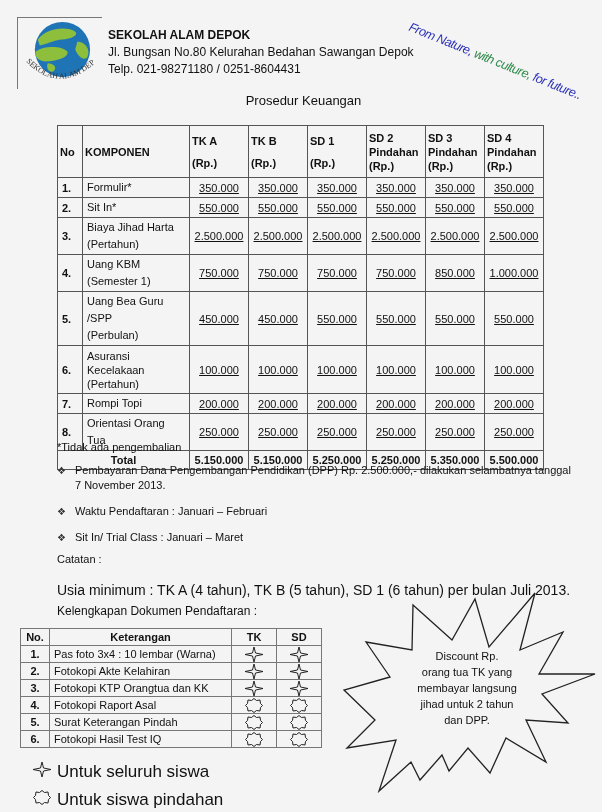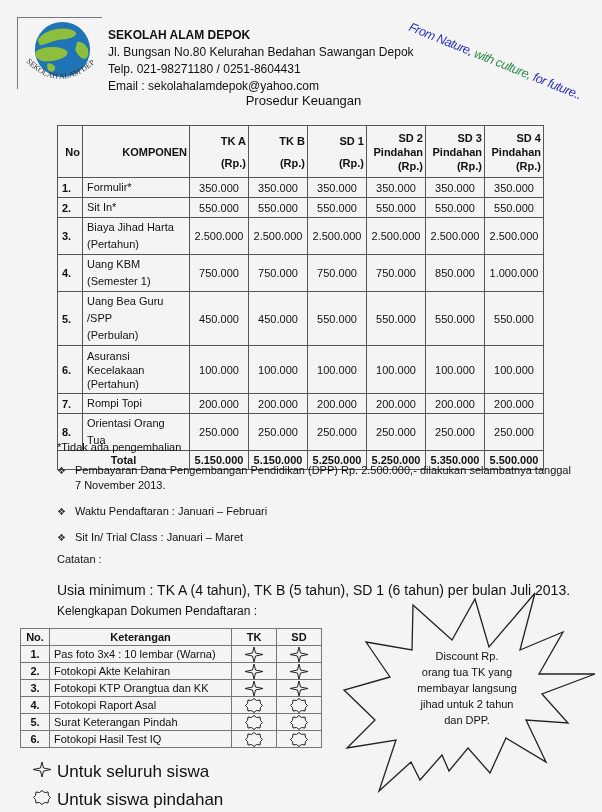--- a/index.html
+++ b/index.html
@@ -13,23 +13,23 @@
   .header-info .school-name { font-weight: bold; font-size: 12px; }
   .tagline { position: absolute; left: 412px; top: 20px; font-size: 12.5px; font-style: italic; transform: rotate(22deg); transform-origin: left top; white-space: nowrap; letter-spacing: -0.5px; }
   .tagline .t1 { color: #2a2fb8; }
   .tagline .t2 { color: #2e8a4a; }
   .tagline .t3 { color: #2a2fb8; }
 
   .doc-title { position: absolute; left: 0; width: 602px; top: 93px; text-align: center; font-size: 13px; padding-left: 5px; }
 
   table.fees { position: absolute; left: 57px; top: 125px; border-collapse: collapse; font-size: 11px; background: #f4f4f4; }
   table.fees td, table.fees th { border: 1.5px solid #555; }
-  table.fees th { font-weight: bold; text-align: right; vertical-align: middle; line-height: 14px; padding: 2px; }
+  table.fees th { font-weight: bold; text-align: left; vertical-align: middle; line-height: 14px; padding: 2px; }
   table.fees td { padding: 1px 4px; }
-  table.fees td.num { text-align: center; }
+  table.fees td.num { text-align: center; text-decoration: underline; }
   table.fees td.no { font-weight: bold; }
   table.fees tr.total td { font-weight: bold; text-align: center; }
   .c-no { width: 25px; }
   .c-comp { width: 107px; }
   .c-val { width: 59px; }
   .hdr-gap { display: block; height: 8px; }
 
   .footnote { position: absolute; left: 57px; top: 441px; font-size: 11px; }
 
   .bullets { position: absolute; left: 57px; top: 463px; font-size: 11px; width: 520px; }
@@ -69,21 +69,20 @@
     <path d="M30 46 C 36 46, 40 50, 36 54 C 32 56, 28 52, 30 46 Z" fill="#8dbf3c"></path>
     <path id="arcpath" d="M8 44 Q 40 78 78 46" fill="none"></path>
     <text font-size="8" fill="#333" font-family="Liberation Serif, serif"><textPath href="#arcpath">SEKOLAH ALAM DEPOK</textPath></text>
   </svg>
 </div>
 
 <div class="header-info">
   <div class="school-name">SEKOLAH ALAM DEPOK</div>
   <div>Jl. Bungsan No.80 Kelurahan Bedahan Sawangan Depok</div>
   <div>Telp. 021-98271180 / 0251-8604431</div>
-  <div>Email : sekolahalamdepok@yahoo.com</div>
 </div>
 
 <div class="tagline">
   <span class="t1">From Nature, </span><span class="t2">with culture, </span><span class="t3">for future..</span>
 </div>
 
 <div class="doc-title">Prosedur Keuangan</div>
 
 <table class="fees">
   <tbody>

